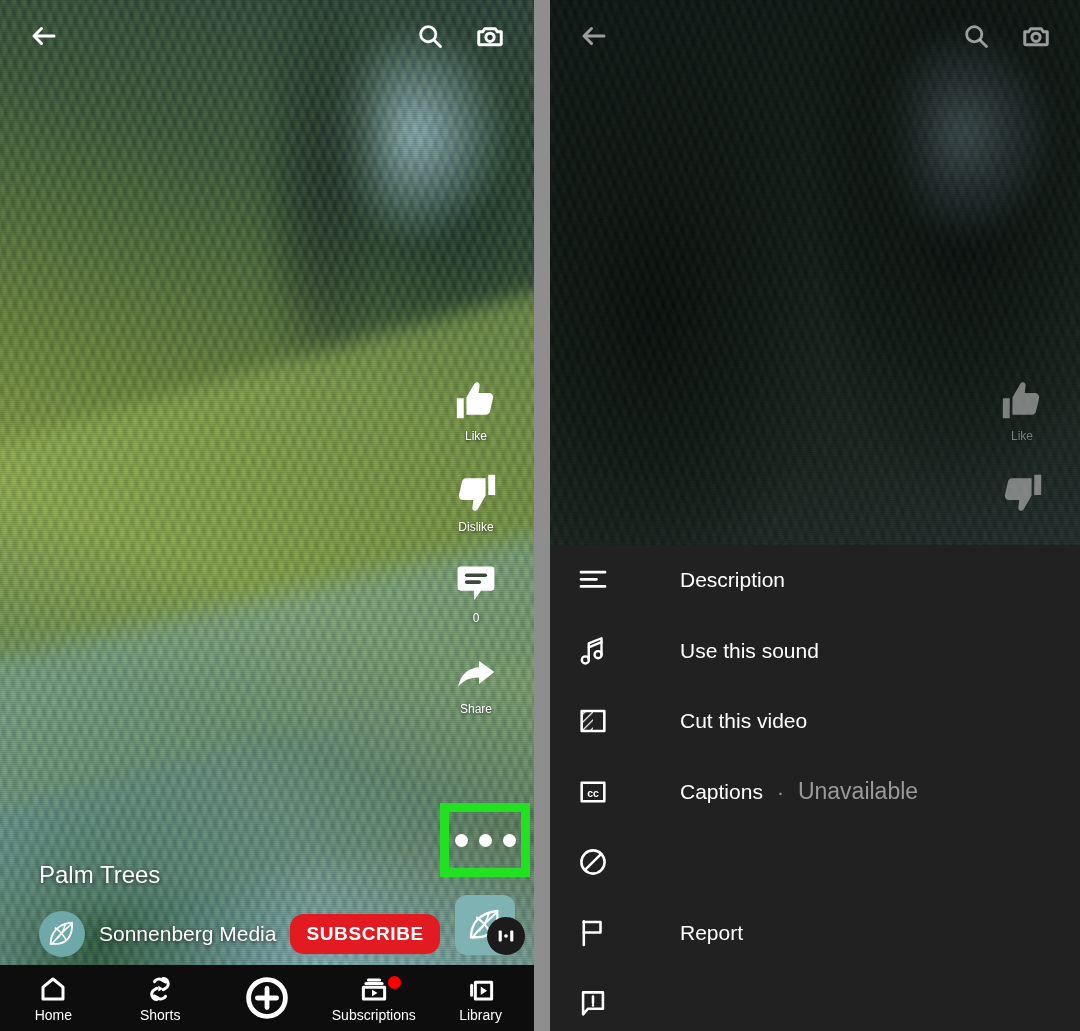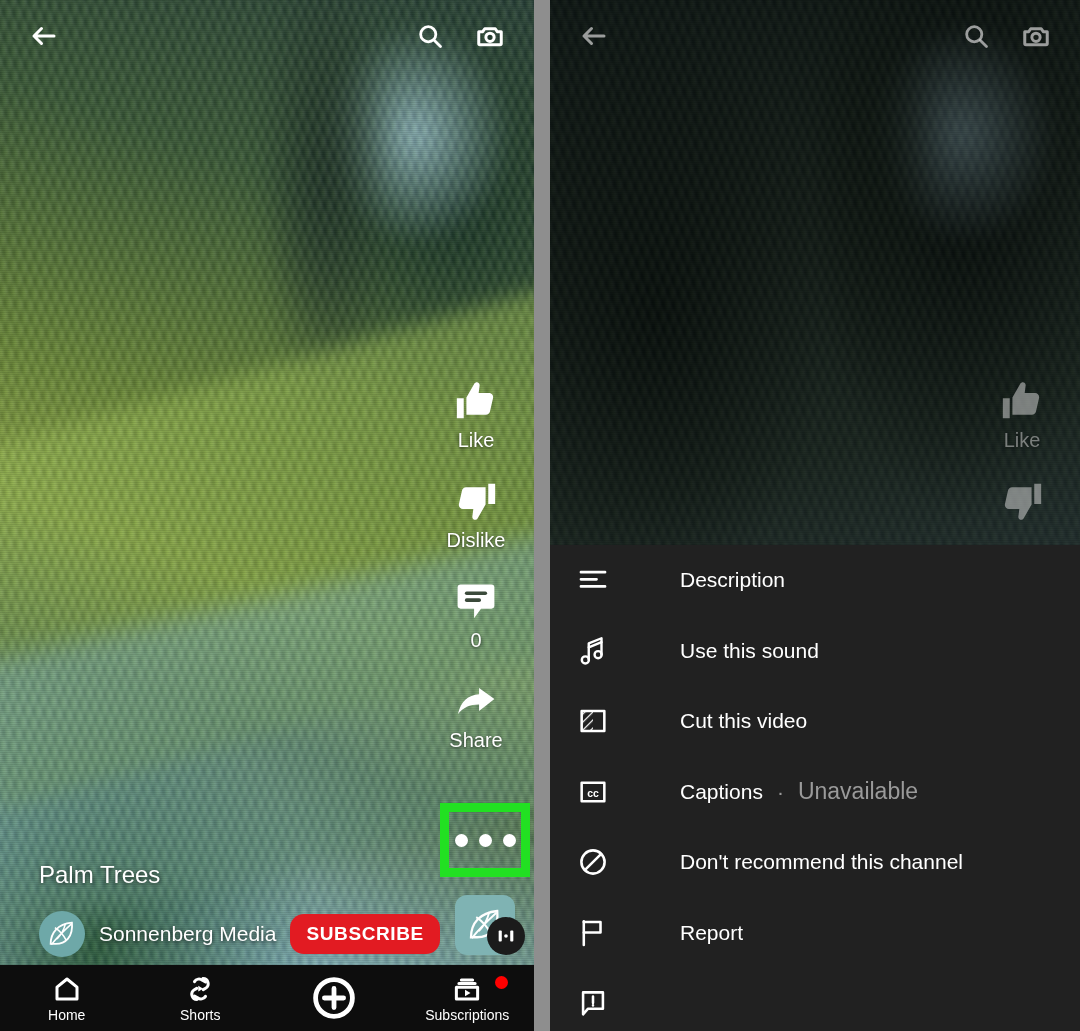--- a/index.html
+++ b/index.html
@@ -73,21 +73,21 @@
   .topbar .spacer{flex:1;}
   .icon-btn{width:44px;height:44px;display:flex;align-items:center;justify-content:center;margin-left:16px;}
   .icon-btn.back{margin-left:0;}
   .ico{display:block;}
   .w-stroke{stroke:#fff;fill:none;stroke-width:2.4;stroke-linecap:round;stroke-linejoin:round;}
   .dim .w-stroke{stroke:#c9c9c9;opacity:.75;}
 
   
   .rail{position:absolute;right:10px;top:378px;width:96px;display:flex;flex-direction:column;align-items:center;}
   .rail-item{display:flex;flex-direction:column;align-items:center;margin-bottom:26px;}
-  .rail-label{color:#fff;font-size:20px;margin-top:5px;text-shadow:0 1px 3px rgba(0,0,0,.65);}
+  .rail-label{color:#fff;font-size:12px;margin-top:5px;text-shadow:0 1px 3px rgba(0,0,0,.65);}
   .rail.dim .rail-label{color:#b9b9b9;opacity:.6;}
   .rail.dim svg *{opacity:.55;}
 
   
   .more-wrap{position:absolute;left:440px;top:803px;width:90px;height:74px;box-sizing:border-box;border:9px solid #22e022;}
   .more-dots{position:absolute;inset:0;display:flex;align-items:center;justify-content:center;gap:11px;}
   .dot{width:13px;height:13px;border-radius:50%;background:#fff;}
 
   
   .meta{position:absolute;left:18px;bottom:74px;right:100px;margin-left:21px;}
@@ -241,20 +241,28 @@
       </div>
       <div class="nav-item">
         <svg width="30" height="30" viewBox="0 0 24 24">
           <path class="w-stroke" d="M3.5 10.5h17V20h-17z"></path>
           <path class="w-stroke" d="M5.5 7.6h13M7.5 4.8h9"></path>
           <path fill="#fff" d="M10.4 12.6l4.4 2.6-4.4 2.6z"></path>
         </svg>
         <span class="nav-badge"></span>
         <span class="nav-label">Subscriptions</span>
       </div>
+      <div class="nav-item">
+        <svg width="30" height="30" viewBox="0 0 24 24">
+          <path class="w-stroke" d="M7.5 6.5h13V20h-13z"></path>
+          <path class="w-stroke" d="M4.5 9V17"></path>
+          <path fill="#fff" d="M11.8 9.9l5 3.4-5 3.4z"></path>
+        </svg>
+        <span class="nav-label">Library</span>
+      </div>
     </div>
   </div>
 
   <div class="divider"></div>
 
   <div class="panel panel-right">
     <div class="photo right">
       <div class="sky-patch"></div>
       <div class="dark-trunk"></div>
       <div class="fronds b"></div>
@@ -356,23 +364,20 @@
         </div>
       </div>
 
       <div class="menu-item">
         <div class="menu-icon">
           <svg width="34" height="34" viewBox="0 0 24 24">
             <circle class="w-stroke" style="stroke-width:1.8" cx="12" cy="12" r="8.2"></circle>
             <path class="w-stroke" style="stroke-width:1.8" d="M6.2 17.8L17.8 6.2"></path>
           </svg>
         </div>
-        <div class="menu-row-inner">
-          <span class="menu-label">Don't recommend this channel</span>
-        </div>
       </div>
 
       <div class="menu-item">
         <div class="menu-icon">
           <svg width="34" height="34" viewBox="0 0 24 24">
             <path class="w-stroke" style="stroke-width:1.8" d="M5.5 3.8V20.5"></path>
             <path class="w-stroke" style="stroke-width:1.8" d="M5.5 4.2h11.8v7.4H5.5"></path>
           </svg>
         </div>
         <div class="menu-row-inner">

